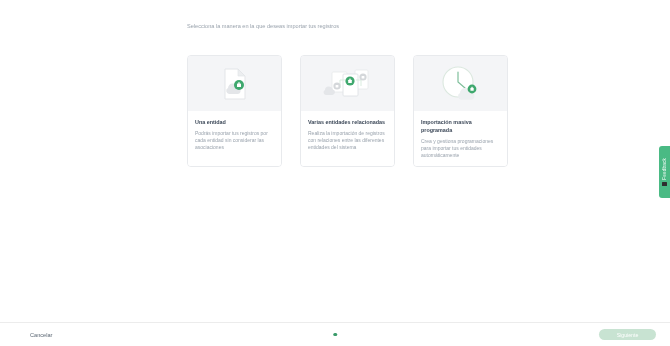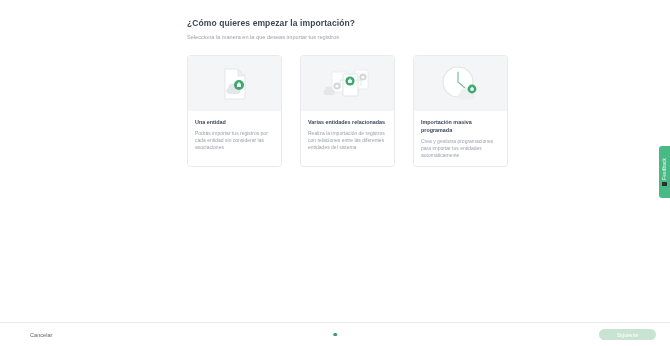--- a/index.html
+++ b/index.html
@@ -148,21 +148,20 @@
   .feedback-icon { width: 5px; height: 4px; background: #2e2e2e; border-radius: .5px; }
 
   svg { display: block; }
 </style>
 </head>
 <body>
 
 <div class="page">
 
   <div class="content">
-    <div class="page-title">¿Cómo quieres empezar la importación?</div>
     <div class="page-subtitle">Selecciona la manera en la que deseas importar tus registros</div>
   </div>
 
   <div class="card-grid">
 
     <div class="card">
       <div class="card-media">
         <span>
           <svg width="26" height="32" viewBox="0 0 26 32">
             <path d="M3 1 h13 l7 7 v23 h-20 z" fill="#ffffff" stroke="#e3e5e8" stroke-width="1"></path>

